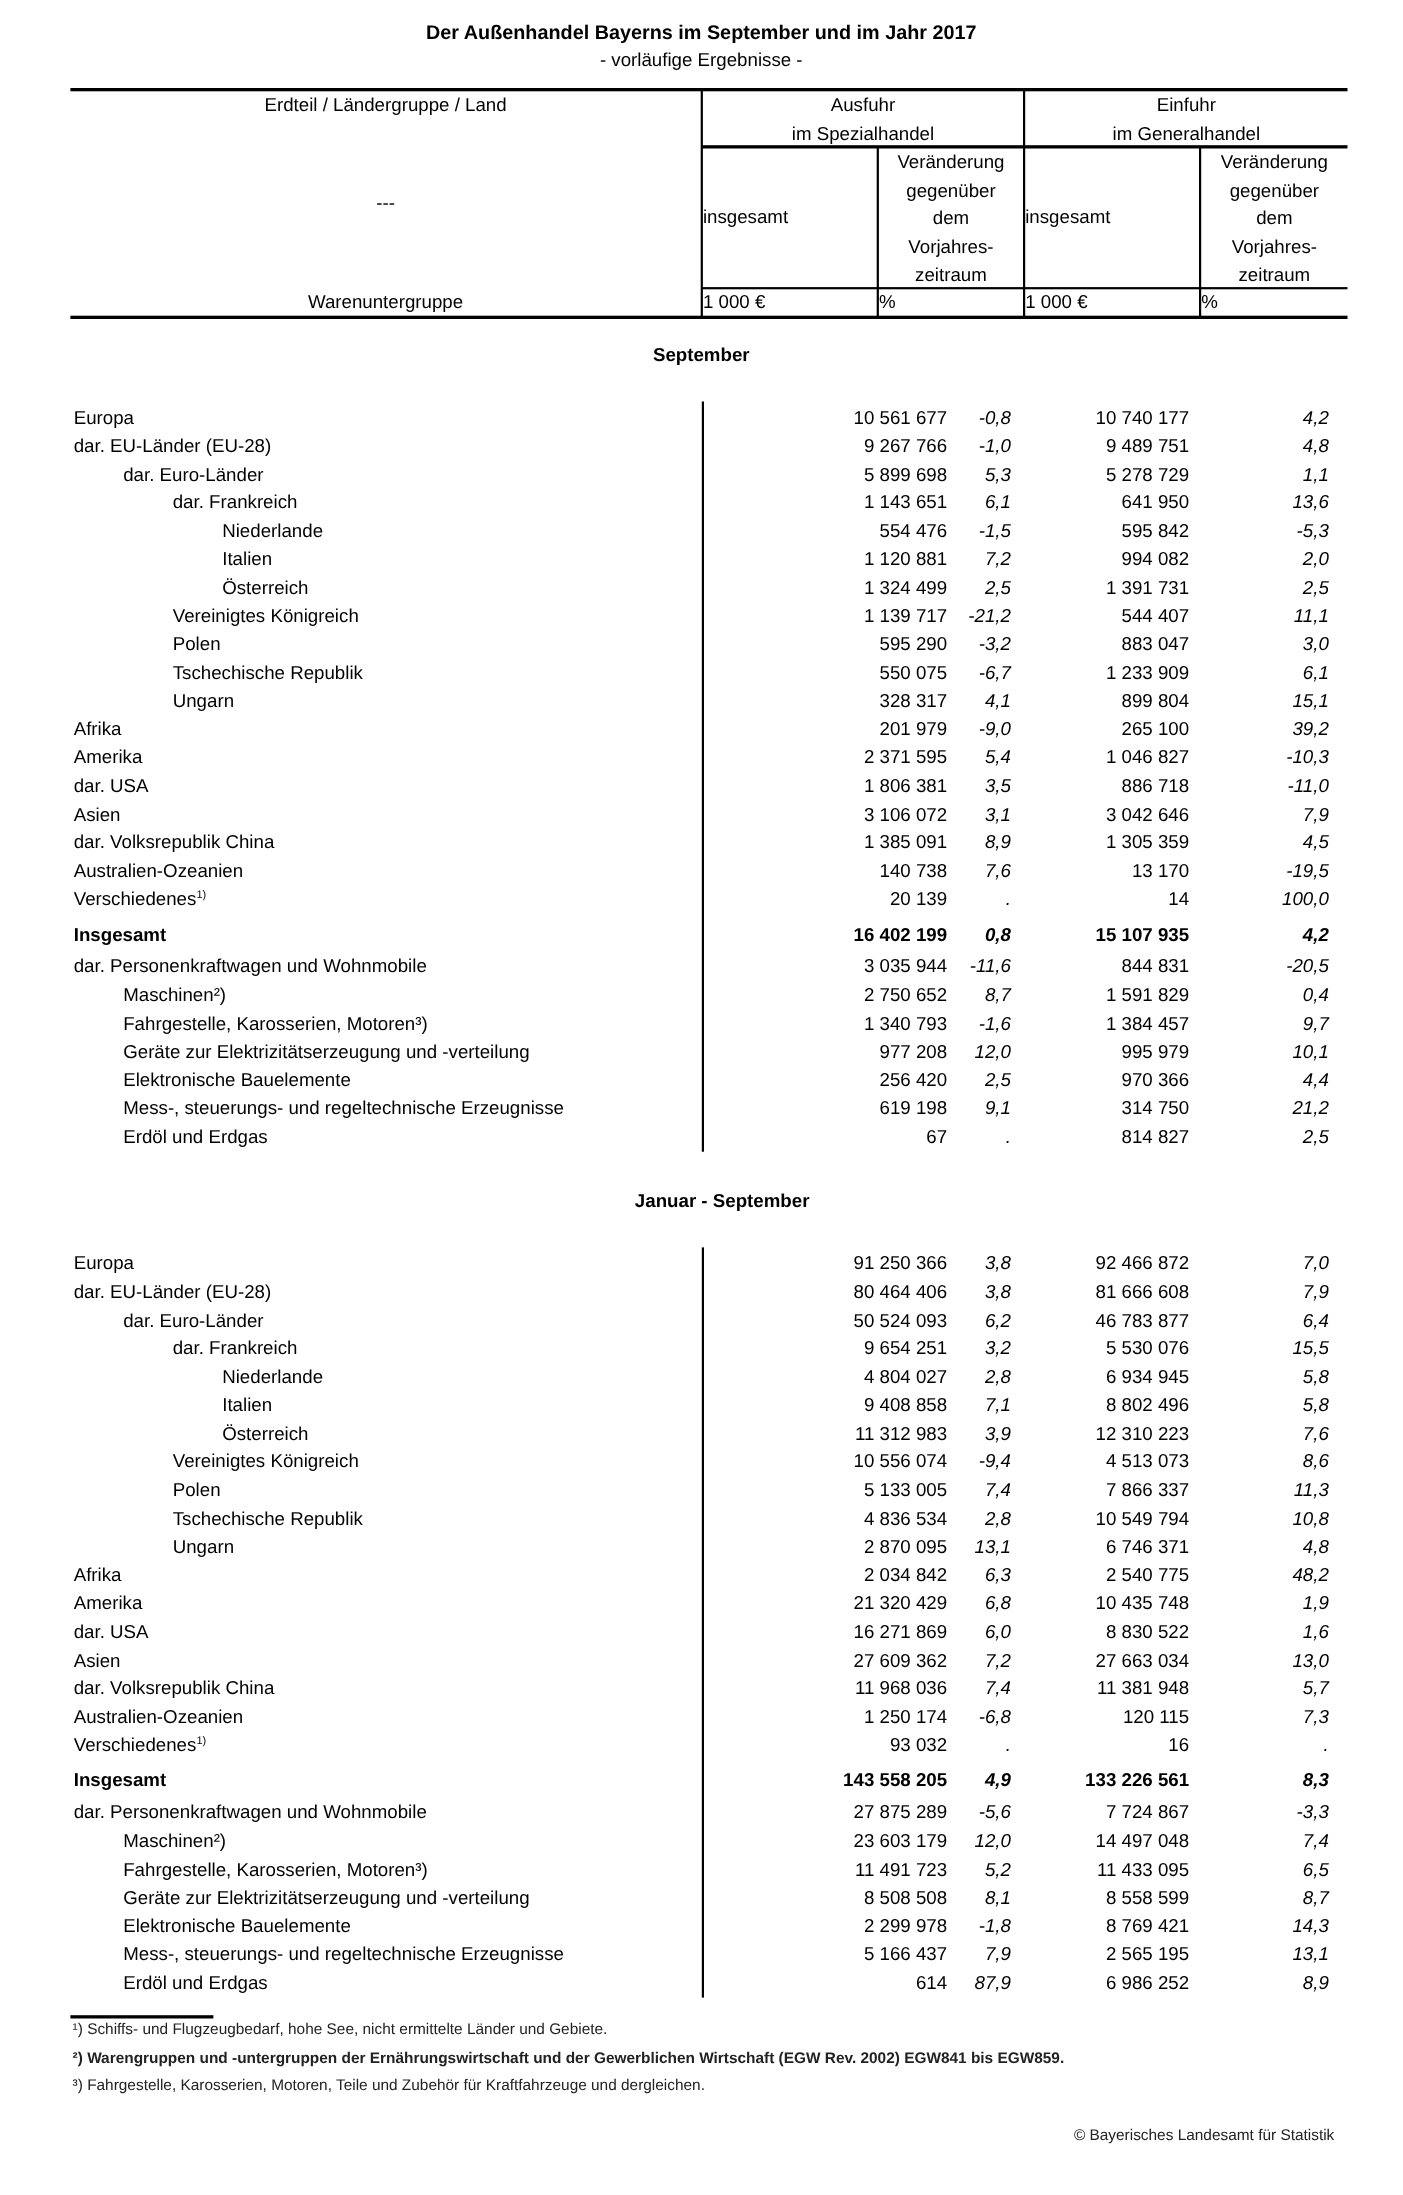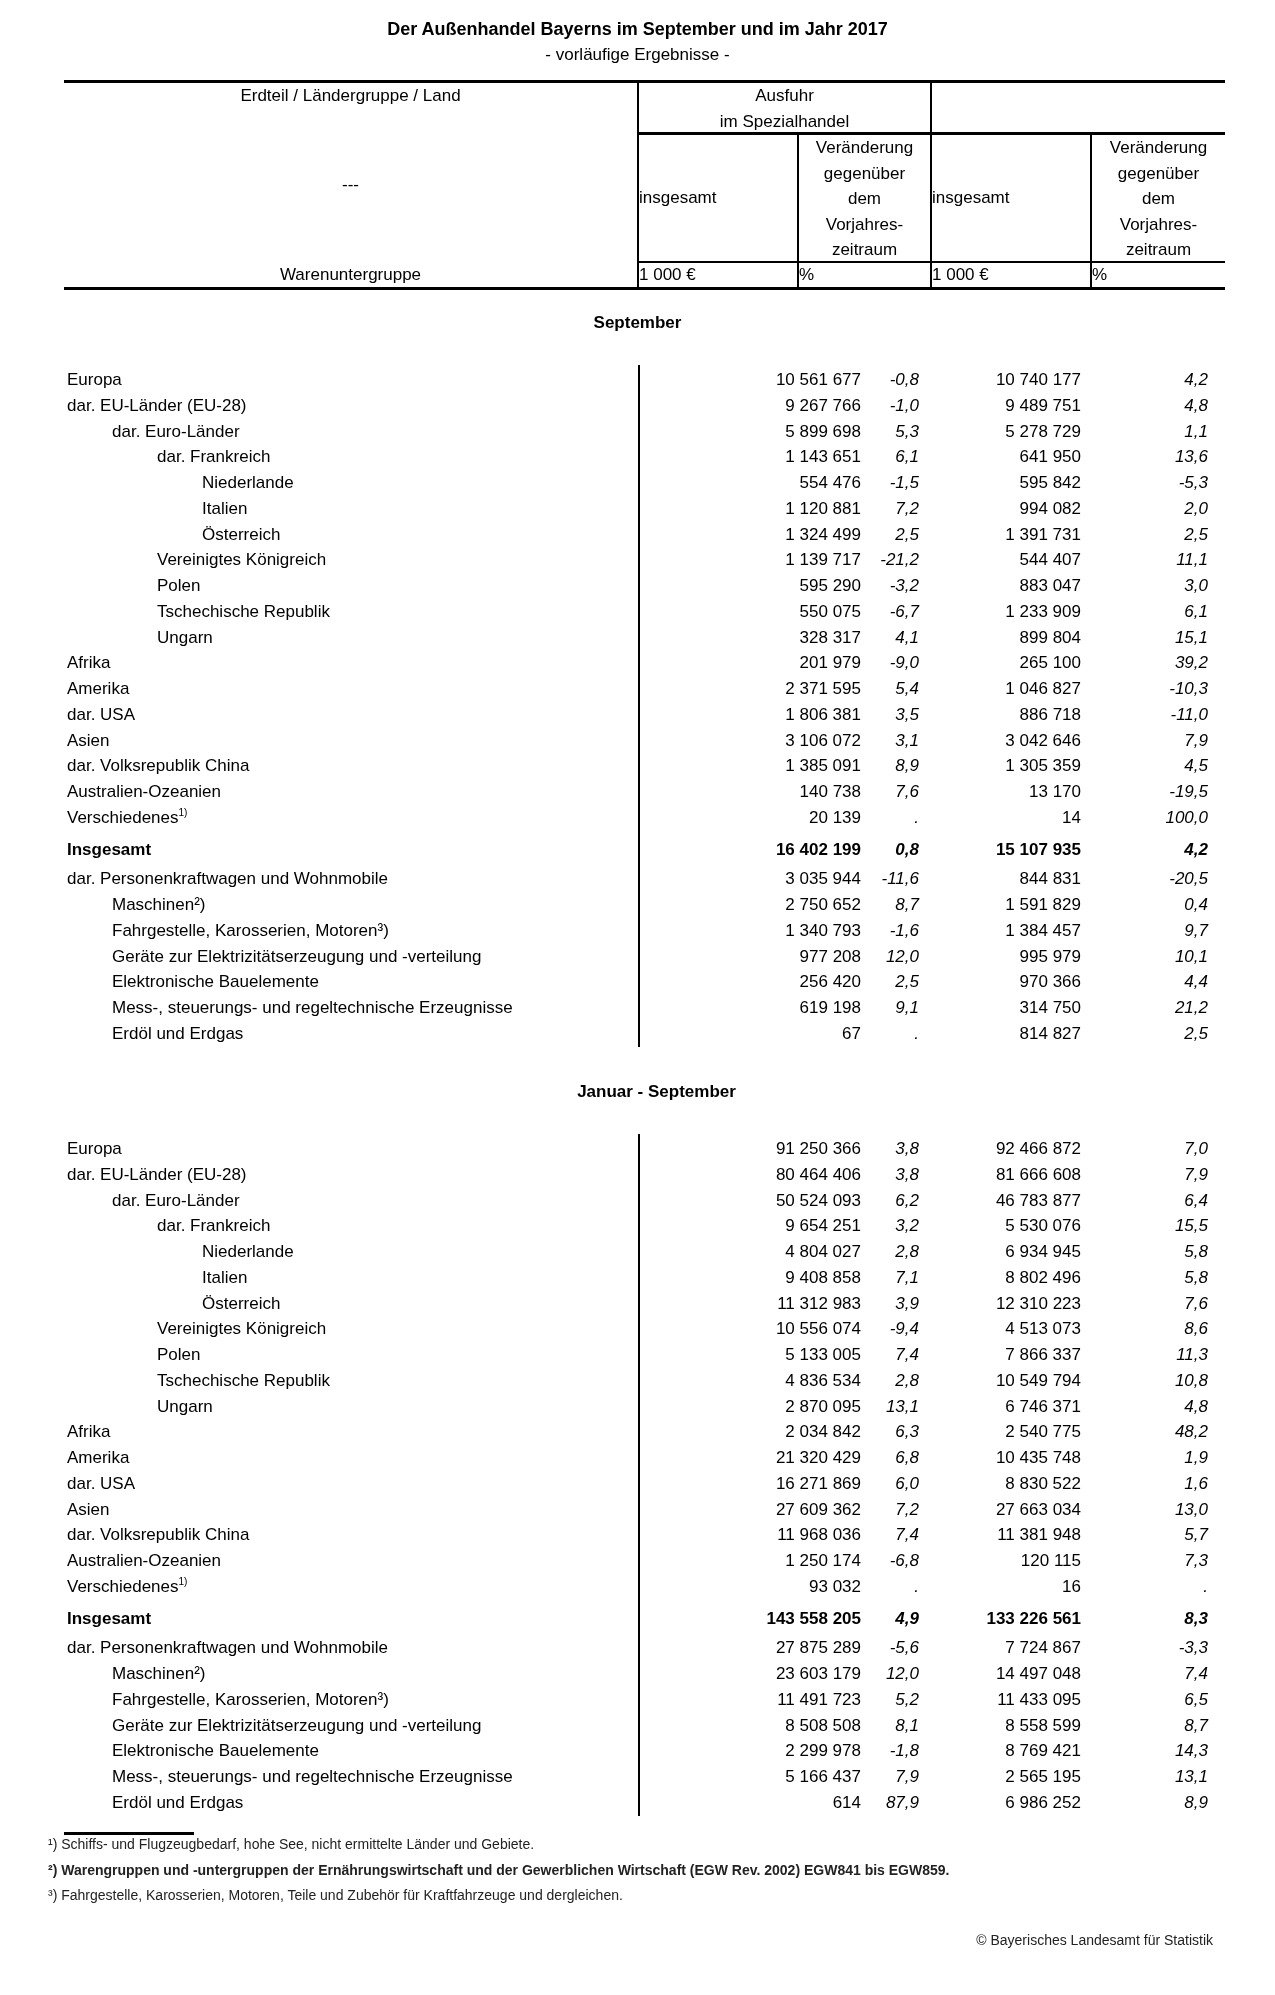--- a/index.html
+++ b/index.html
@@ -15,21 +15,21 @@
   .sec-label { position:absolute; left:0; width:1275px; text-align:center; font-weight:bold; font-size:17px; }
   .row { position:absolute; left:64px; width:1161px; height:26px; font-size:17px; line-height:26px; }
   .row .lbl { position:absolute; left:3px; white-space:nowrap; }
   .row .num { position:absolute; text-align:right; white-space:nowrap; }
   .row .c1 { right:364px; }        
   .row .c2 { right:306px; font-style:italic; } 
   .row .c3 { right:144px; }        
   .row .c4 { right:17px; font-style:italic; }  
   .row.bold { font-weight:bold; }
   .vdiv { position:absolute; left:638px; width:2px; background:#000; }
-  .fn { position:absolute; left:48px; font-size:14px; color:#222; white-space:nowrap; }
+  .fn { position:absolute; left:66px; font-size:14px; color:#222; white-space:nowrap; }
   .copy { position:absolute; right:62px; top:1932px; font-size:14px; color:#222; }
   sup { font-size:10px; line-height:0; }
 </style>
 </head>
 <body>
 
 <div class="title">Der Außenhandel Bayerns im September und im Jahr 2017</div>
 <div class="subtitle">- vorläufige Ergebnisse -</div>
 
 <div class="hdr">
@@ -44,20 +44,24 @@
 
   <div class="hcell" style="left:0;top:3px;width:573px;height:204px;flex-direction:column;">
     <span>Erdteil / Ländergruppe / Land</span>
     <span>---</span>
     <span>Warenuntergruppe</span>
   </div>
   <div class="hcell" style="left:575px;top:3px;width:291px;height:50px;flex-direction:column;">
     <span>Ausfuhr</span>
     <span>im Spezialhandel</span>
   </div>
+  <div class="hcell" style="left:868px;top:3px;width:293px;height:50px;flex-direction:column;">
+    <span>Einfuhr</span>
+    <span>im Generalhandel</span>
+  </div>
   <div class="hcell" style="left:575px;top:55px;width:158px;height:126px;">insgesamt</div>
   <div class="hcell" style="left:735px;top:55px;width:131px;height:126px;flex-direction:column;">
     <span>Veränderung</span>
     <span>gegenüber</span>
     <span>dem</span>
     <span>Vorjahres-</span>
     <span>zeitraum</span>
   </div>
   <div class="hcell" style="left:868px;top:55px;width:158px;height:126px;">insgesamt</div>
   <div class="hcell" style="left:1028px;top:55px;width:133px;height:126px;flex-direction:column;">

